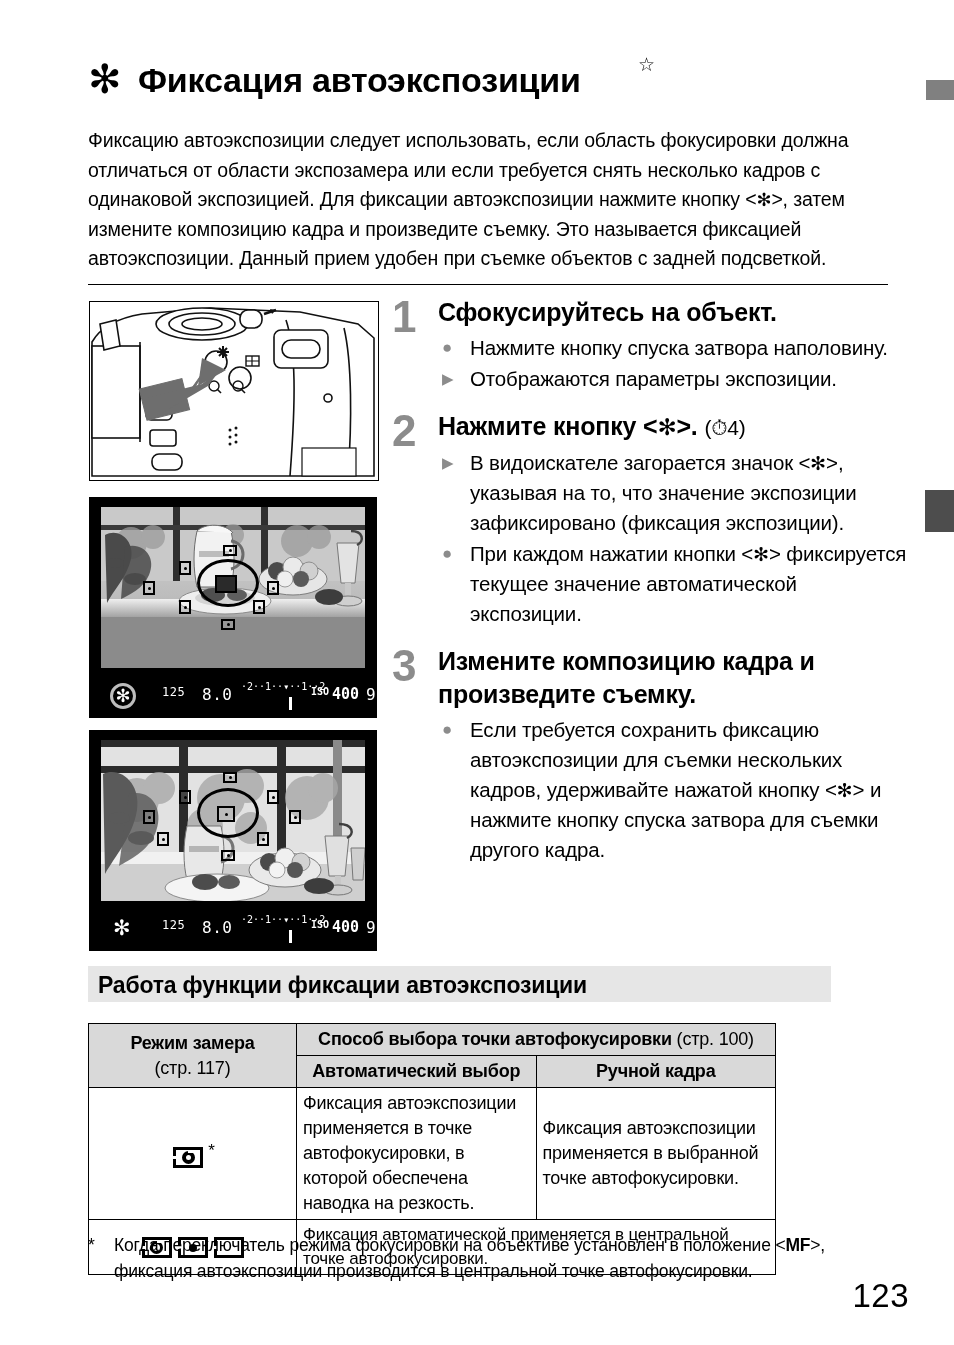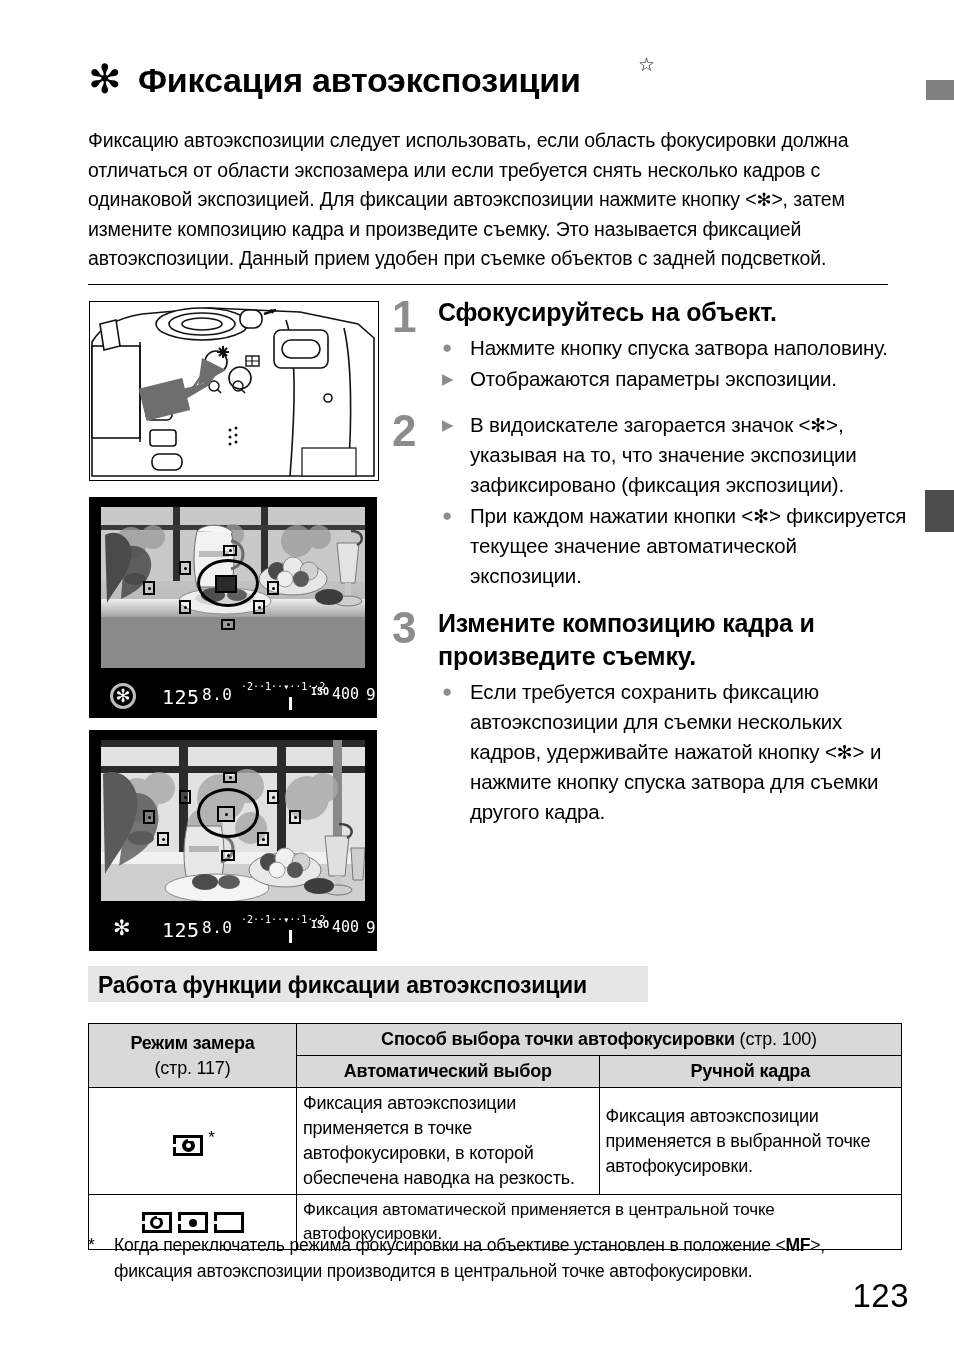--- a/index.html
+++ b/index.html
@@ -190,25 +190,25 @@
   }
   .lcd-aelock-plain {
     position: absolute;
     left: 24px; top: 8px;
     color: #ffffff;
     font-family: "DejaVu Sans", sans-serif;
     font-size: 21px;
     line-height: 24px;
     font-weight: bold;
   }
-  .lcd-shutter { position:absolute; left:73px; top:10px; font-size:20px; letter-spacing:0.5px;}
+  .lcd-shutter { position:absolute; left:73px; top:10px; font-size:12px; letter-spacing:0.5px;}
   .lcd-aperture { position:absolute; left:113px; top:10px; font-size:16px; letter-spacing:0.5px;}
   .lcd-scale { position:absolute; left:152px; top:6px; font-size:10px; letter-spacing:0px;}
   .lcd-iso-label { position:absolute; left:222px; top:11px; font-size:10px; font-weight:bold;}
-  .lcd-iso { position:absolute; left:243px; top:10px; font-size:15px;}
+  .lcd-iso { position:absolute; left:243px; top:10px; font-size:15px;font-weight:bold;}
   .lcd-burst { position:absolute; left:277px; top:10px; font-size:16px;}
   .lcd-needle {
     position: absolute;
     left: 200px; top: 22px;
     width: 3px; height: 13px;
     background: #fff;
   }
 
   
   .steps {
@@ -271,41 +271,41 @@
     font-family: "DejaVu Sans", sans-serif;
     font-weight: bold;
     font-size: 19px;
   }
 
   
   .section-band {
     position: absolute;
     left: 88px;
     top: 966px;
-    width: 560px;
+    width: 743px;
     height: 36px;
     background: #e6e6e6;
   }
   .section-band span {
     position: absolute;
     left: 10px;
     top: 5px;
     font-size: 23px;
     line-height: 28px;
     font-weight: bold;
     letter-spacing: -0.2px;
     white-space: nowrap;
   }
 
   
   .tbl {
     position: absolute;
     left: 88px;
     top: 1023px;
-    width: 814px;
+    width: 688px;
     border-collapse: collapse;
     table-layout: fixed;
   }
   .tbl td, .tbl th {
     border: 1.5px solid #000;
     padding: 3px 6px;
     vertical-align: middle;
     font-size: 18px;
     line-height: 25px;
     font-weight: normal;
@@ -704,20 +704,21 @@
         </div>
         <div class="bl">
           <span class="mk tri">▶</span>
           <span>Отображаются параметры экспозиции.</span>
         </div>
       </div>
     </div>
 
     <div class="step" style="margin-bottom:16px;">
       <div class="step-num">2</div>
+      <div class="step-head"><span>Нажмите кнопку &lt;</span><span class="ast">✻</span><span>&gt;.</span> <span class="small">(⏱4)</span></div>
       <div class="bullets">
         <div class="bl">
           <span class="mk tri">▶</span>
           <span>В видоискателе загорается значок &lt;</span><span class="ast">✻</span><span>&gt;, указывая на то, что значение экспозиции зафиксировано (фиксация экспозиции).</span>
         </div>
         <div class="bl">
           <span class="mk">●</span>
           <span>При каждом нажатии кнопки &lt;</span><span class="ast">✻</span><span>&gt; фиксируется текущее значение автоматической экспозиции.</span>
         </div>
       </div>

